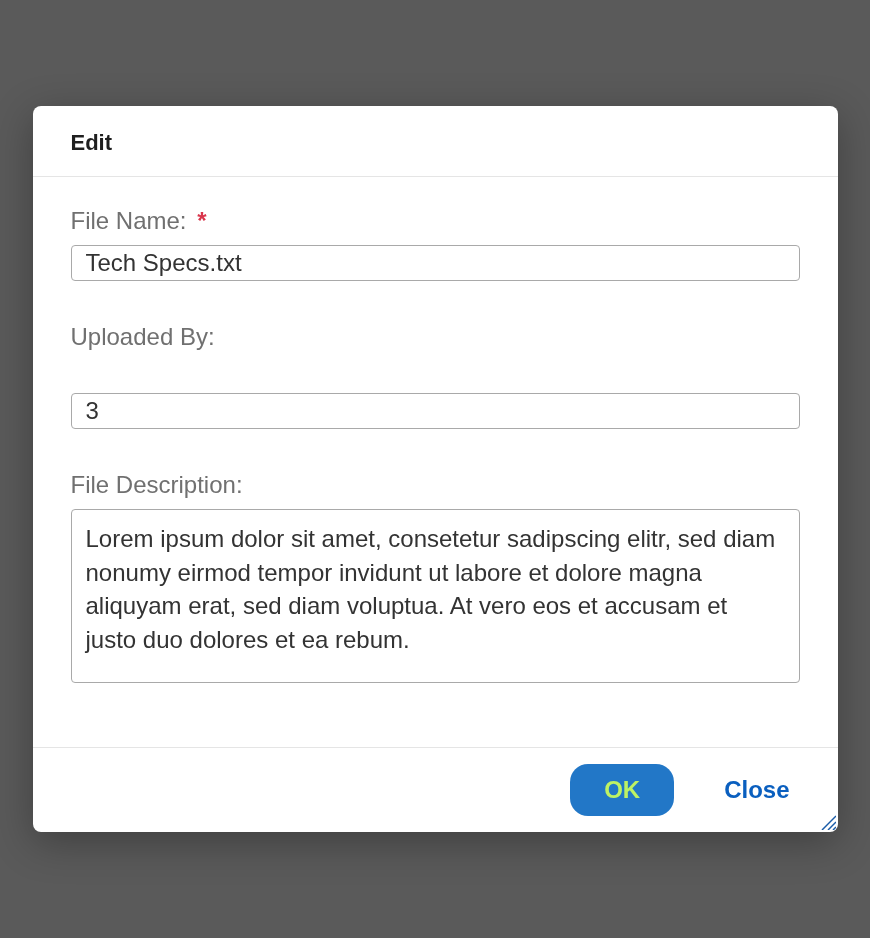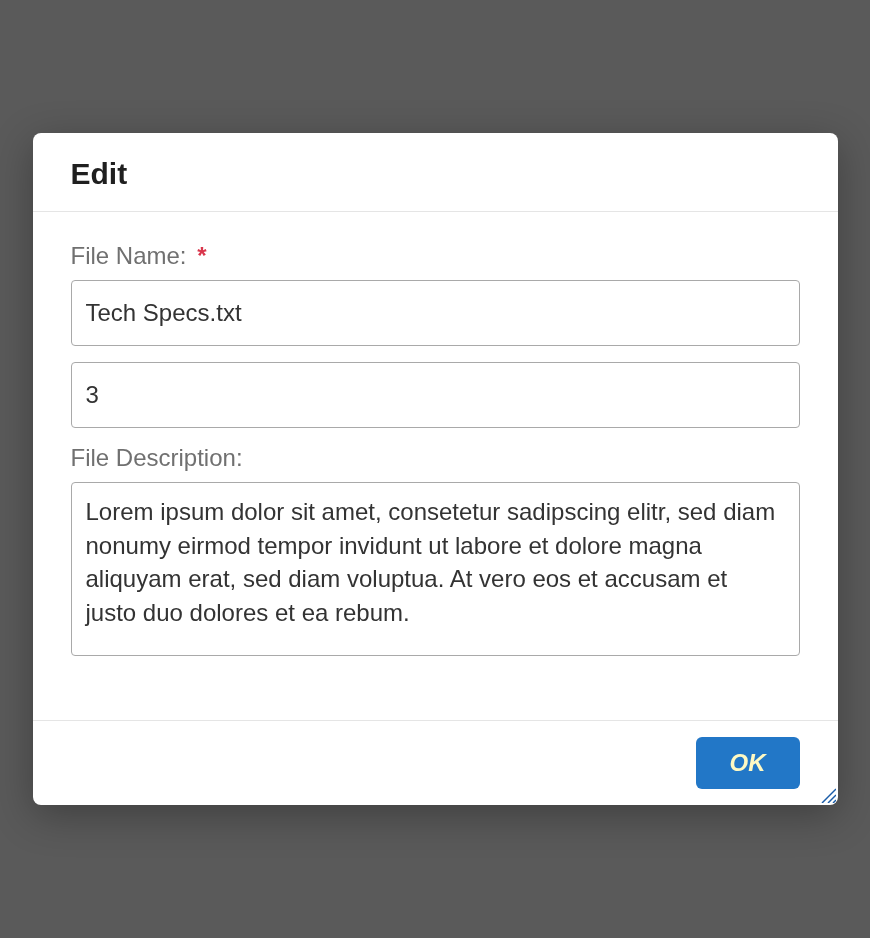--- a/index.html
+++ b/index.html
@@ -24,30 +24,30 @@
     box-shadow: 0 10px 40px rgba(0,0,0,0.3);
     display: flex;
     flex-direction: column;
     overflow: hidden;
   }
   .dialog-header {
     padding: 24px 38px 20px 38px;
     border-bottom: 1px solid #e5e5e5;
   }
   .dialog-title {
-    font-size: 30px;
+    font-size: 22px;
     font-weight: 600;
     color: #1f1f1f;
   }
   .dialog-body {
     padding: 30px 38px 60px 38px;
     flex: 1;
   }
   .form-group {
-    margin-bottom: 16px;
+    margin-bottom: 42px;
   }
   .form-label {
     font-size: 24px;
     color: #707070;
     margin-bottom: 10px;
     display: block;
   }
   .required-star {
     color: #d9364c;
     font-weight: 700;
@@ -56,21 +56,21 @@
   .text-input, .text-area {
     width: 100%;
     border: 1px solid #a9a9a9;
     border-radius: 4px;
     font-size: 24px;
     color: #333;
     font-family: inherit;
     background: #fff;
   }
   .text-input {
-    height: 66px;
+    height: 36px;
     padding: 0 14px;
     line-height: 52px;
   }
   .text-area {
     padding: 12px 14px;
     height: 174px;
     line-height: 1.4;
     resize: none;
   }
   .dialog-footer {
@@ -85,24 +85,23 @@
   .btn {
     font-size: 24px;
     font-weight: 700;
     border: none;
     cursor: pointer;
     font-family: inherit;
   }
   .btn-primary {
     background: #1b6ec2;
     background: #1a73c8;
-    color: #fef9c3;
+    color: #bef264;
     padding: 12px 34px;
-    border-radius: 6px;
-    font-style: italic;
+    border-radius: 18px;
   }
   .btn-primary {
     background: #1f7ed1;
   }
   .btn-primary {
     background-color: #2178c8;
   }
   .btn-primary {
     background-color: #2277c7;
   }
@@ -156,35 +155,37 @@
 
     <div class="form-group">
       <label class="form-label">
         <span>File Name:</span>
         <span class="required-star">*</span>
       </label>
       <input type="text" class="text-input" value="Tech Specs.txt" style="">
     </div>
 
     <div class="form-group">
+      <label class="form-label">Uploaded By:</label>
     </div>
 
     <div class="form-group">
       <input type="text" class="text-input" value="3" style="">
     </div>
 
     <div class="form-group" style="margin-bottom:0">
       <label class="form-label">File Description:</label>
       <textarea class="text-area" style="">Lorem ipsum dolor sit amet, consetetur sadipscing elitr, sed diam nonumy eirmod tempor invidunt ut labore et dolore magna aliquyam erat, sed diam voluptua. At vero eos et accusam et justo duo dolores et ea rebum.</textarea>
     </div>
 
   </div>
 
   <div class="dialog-footer">
     <button class="btn btn-primary btn-ok">OK</button>
+    <button class="btn btn-secondary">Close</button>
     <span class="resize-handle">
       <svg width="16" height="16" viewBox="0 0 16 16">
         <line x1="2" y1="16" x2="16" y2="2" stroke="#1a5ca8" stroke-width="1.5"></line>
         <line x1="8" y1="16" x2="16" y2="8" stroke="#1a5ca8" stroke-width="1.5"></line>
         <line x1="13" y1="16" x2="16" y2="13" stroke="#1a5ca8" stroke-width="1.5"></line>
       </svg>
     </span>
   </div>
 
 </div>

